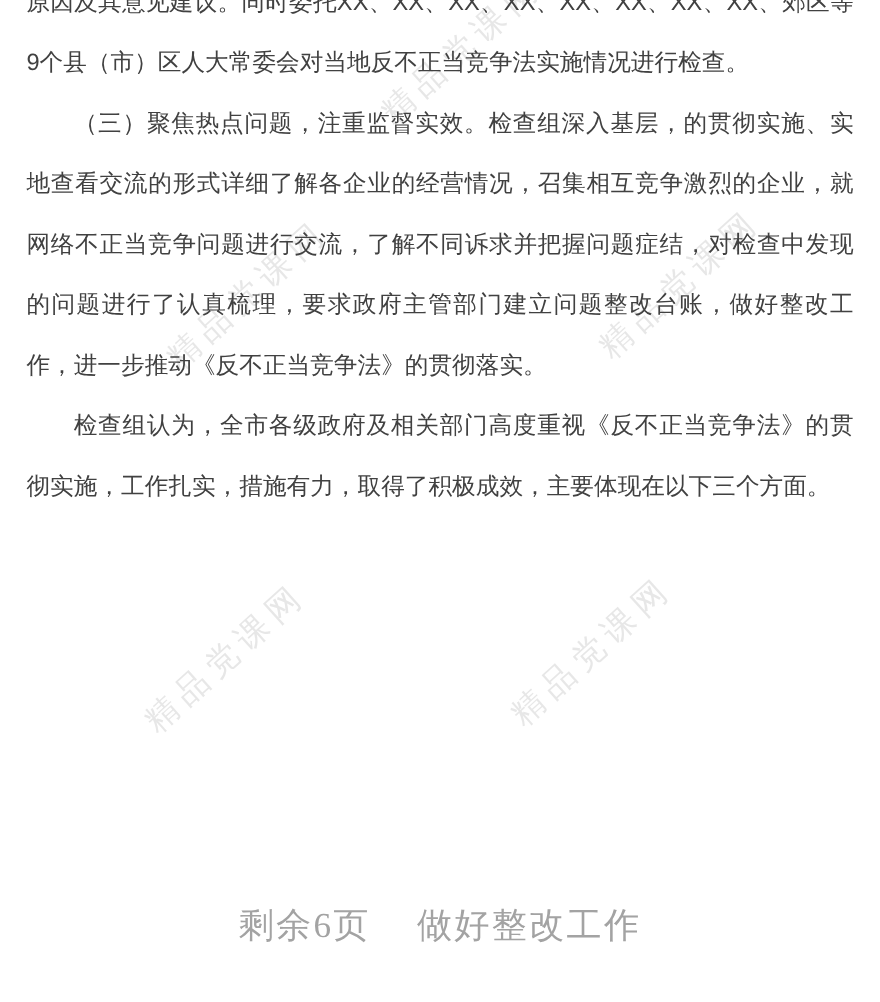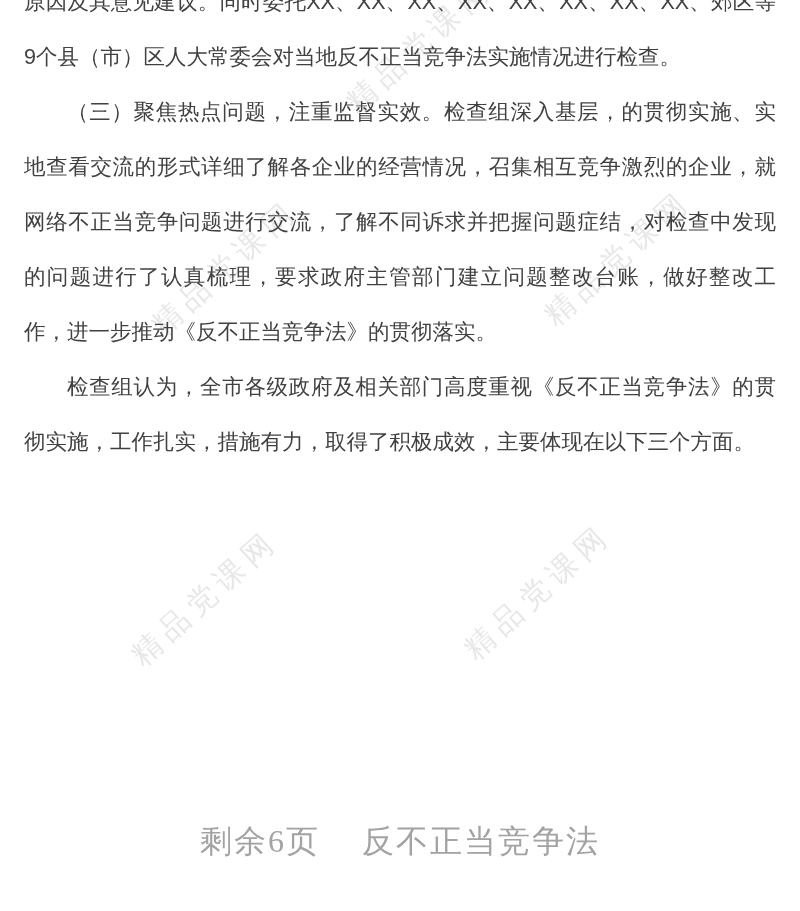--- a/index.html
+++ b/index.html
@@ -85,16 +85,16 @@
   </div>
 
   <div class="doc">
     <p class="para continuation">原因及其意见建议。同时委托XX、XX、XX、XX、XX、XX、XX、XX、郊区等9个县（市）区人大常委会对当地反不正当竞争法实施情况进行检查。</p>
     <p class="para">（三）聚焦热点问题，注重监督实效。检查组深入基层，的贯彻实施、实地查看交流的形式详细了解各企业的经营情况，召集相互竞争激烈的企业，就网络不正当竞争问题进行交流，了解不同诉求并把握问题症结，对检查中发现的问题进行了认真梳理，要求政府主管部门建立问题整改台账，做好整改工作，进一步推动《反不正当竞争法》的贯彻落实。</p>
     <p class="para">检查组认为，全市各级政府及相关部门高度重视《反不正当竞争法》的贯彻实施，工作扎实，措施有力，取得了积极成效，主要体现在以下三个方面。</p>
   </div>
 
   <div class="footer">
     <span>剩余6页</span>
-    <span>反不正当竞争法</span>
+    <span>做好整改工作</span>
   </div>
 
 </div>
 
 </body></html>

